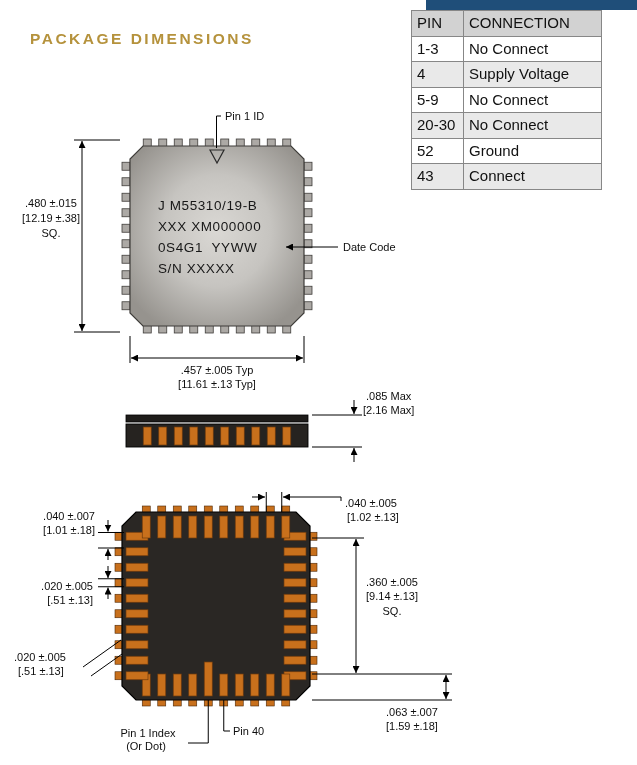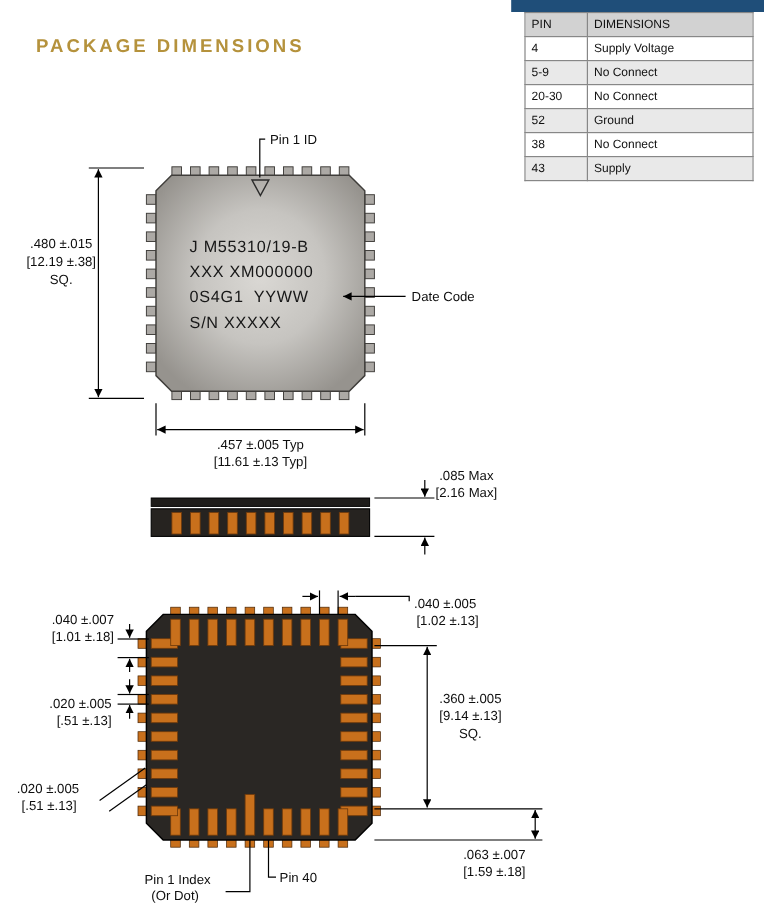--- a/index.html
+++ b/index.html
@@ -1,22 +1,22 @@
 <!DOCTYPE html>
 <html><head>
 <meta charset="utf-8">
 <style>
   html,body{margin:0;padding:0;background:#ffffff;}
   .page{position:relative;width:637px;height:765px;background:#fff;overflow:hidden;
         font-family:"Liberation Sans",sans-serif;}
   .topbar{position:absolute;left:426px;top:0;width:211px;height:10px;background:#1F4E79;}
   .title{position:absolute;left:14px;top:14px;margin:16px;font-size:15.5px;font-weight:bold;
          letter-spacing:2.5px;color:#B5923C;}
-  .pin-table{position:absolute;left:437px;top:10px;width:191px;border-collapse:collapse;
-             font-size:10px;color:#111;table-layout:fixed;}
+  .pin-table{position:absolute;left:411px;top:10px;width:191px;border-collapse:collapse;
+             font-size:15px;color:#111;table-layout:fixed;}
   .pin-table th,.pin-table td{border:1px solid #878787;padding:4px 4px 4px 5px;text-align:left;
              font-weight:normal;line-height:1.1;overflow:hidden;white-space:nowrap;}
   .pin-table th{background:#D2D2D2;}
   .pin-table .col-pin{width:42px;}
   .pin-table tbody tr:nth-child(even) td{background:#E9E9E9;}
   svg.drawings{position:absolute;left:0;top:0;}
   svg text{white-space:pre;}
   .dim{stroke:#000;stroke-width:1;fill:none;}
   .dimtext{font:11px "Liberation Sans",sans-serif;fill:#0e0e0e;}
   .mark{font:13.5px "Liberation Sans",sans-serif;fill:#171717;letter-spacing:.6px;}
@@ -29,47 +29,47 @@
 
 <div class="page">
 
   <div class="topbar"></div>
   <h1 class="title">PACKAGE DIMENSIONS</h1>
 
   <table class="pin-table">
     <thead>
       <tr>
         <th class="col-pin">PIN</th>
-        <th>DIMENSIONS</th>
+        <th>CONNECTION</th>
       </tr>
     </thead>
     <tbody>
       <tr>
+          <td>1-3</td>
+          <td>No Connect</td>
+        </tr>
+      <tr>
           <td>4</td>
           <td>Supply Voltage</td>
         </tr>
       <tr>
           <td>5-9</td>
           <td>No Connect</td>
         </tr>
       <tr>
           <td>20-30</td>
           <td>No Connect</td>
         </tr>
       <tr>
           <td>52</td>
           <td>Ground</td>
         </tr>
       <tr>
-          <td>38</td>
-          <td>No Connect</td>
-        </tr>
-      <tr>
           <td>43</td>
-          <td>Supply</td>
+          <td>Connect</td>
         </tr>
     </tbody>
   </table>
 
   <svg class="drawings" width="637" height="765" viewBox="0 0 637 765">
     <defs>
       <marker id="arr" viewBox="0 0 7 7" refX="7" refY="3.5" markerWidth="7" markerHeight="7" orient="auto-start-reverse">
         <path d="M0,0 L7,3.5 L0,7 Z" fill="#000"></path>
       </marker>
       <radialGradient id="chipgrad" cx="50%" cy="47%" r="62%">

